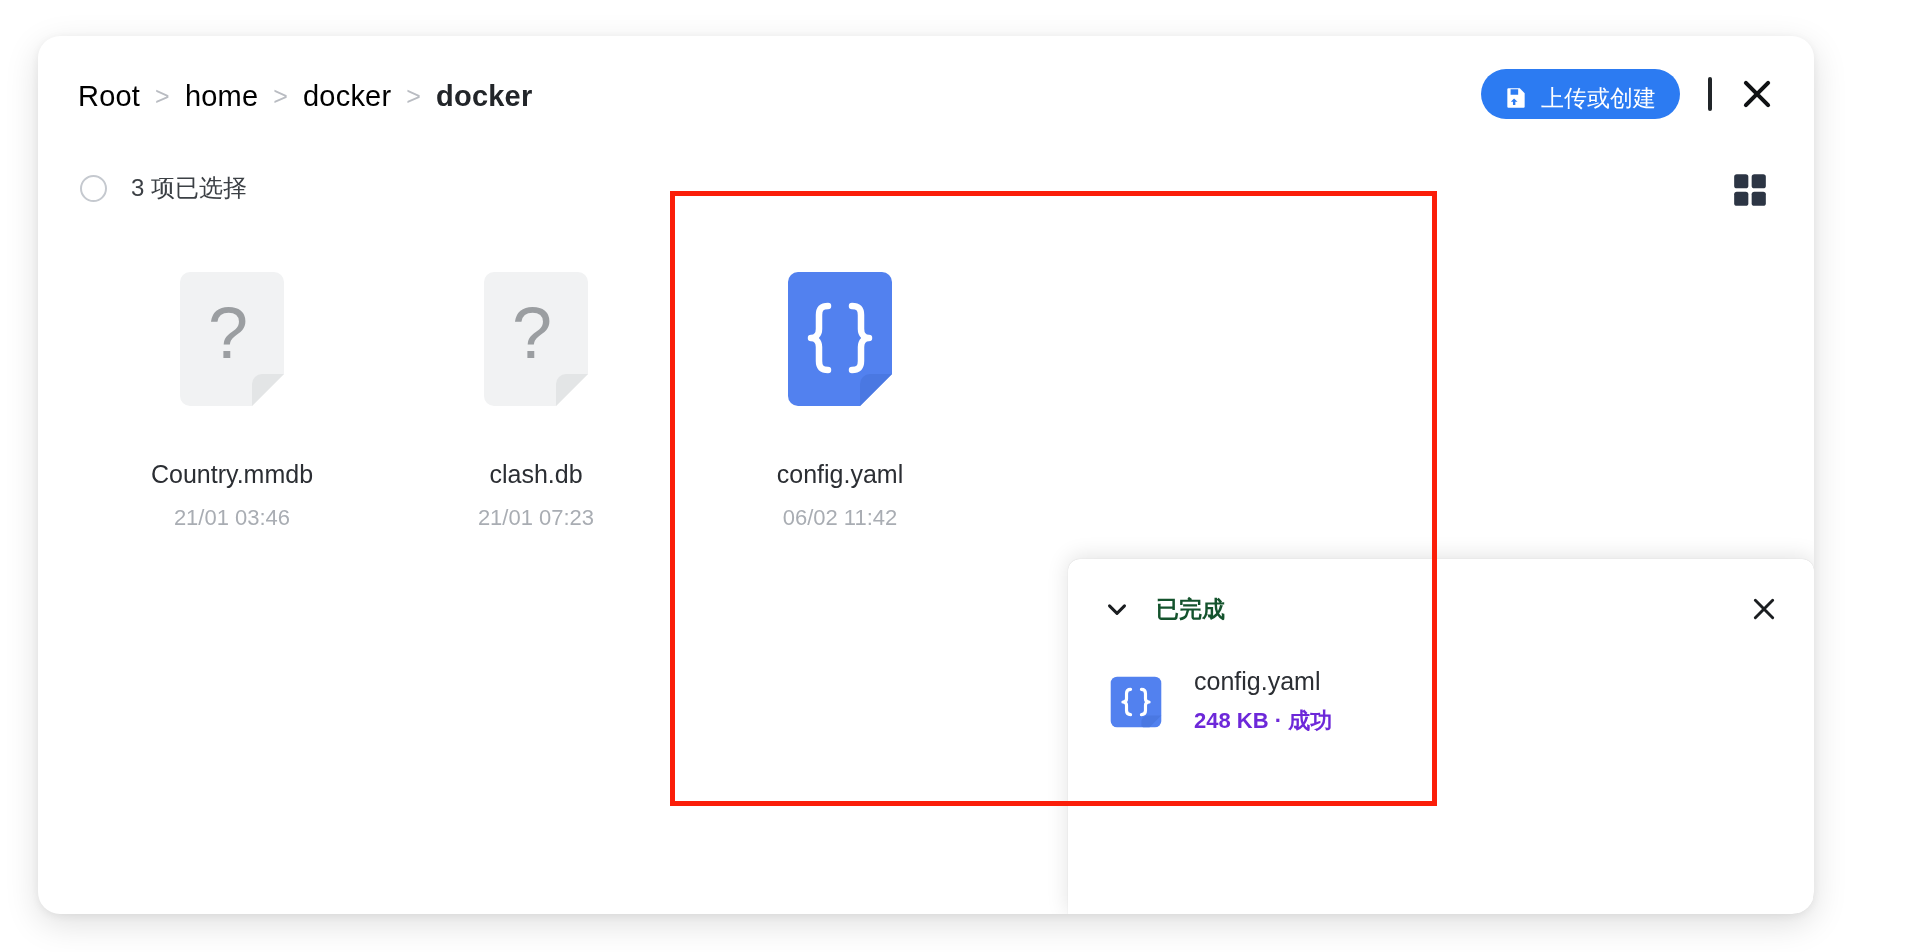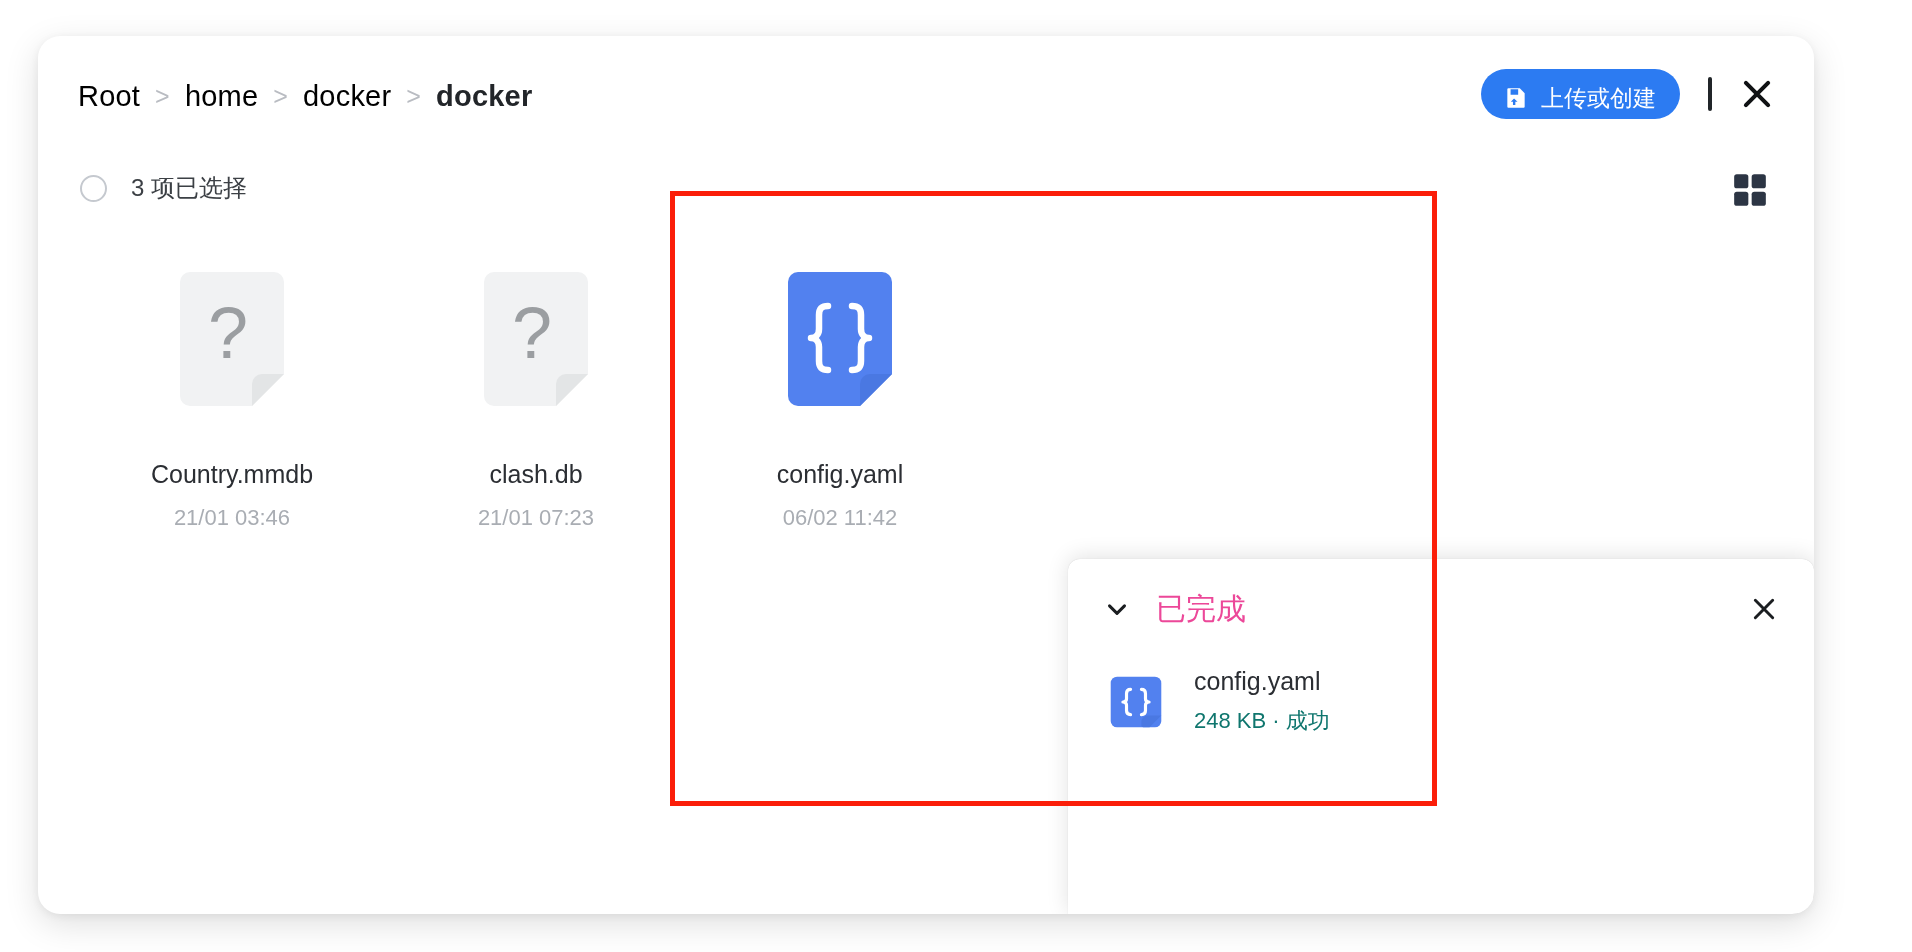--- a/index.html
+++ b/index.html
@@ -202,23 +202,23 @@
     padding: 0 36px 0 34px;
   }
   .panel-chevron {
     width: 30px;
     height: 30px;
     line-height: 0;
     cursor: pointer;
   }
   .panel-title {
     margin-left: 24px;
-    font-size: 30px;
-    color: #ec4899;
-    font-weight: 400;
+    font-size: 23px;
+    color: #14532d;
+    font-weight: 700;
   }
   .panel-close {
     position: absolute;
     right: 34px;
     top: 34px;
     width: 32px;
     height: 32px;
     line-height: 0;
     cursor: pointer;
   }
@@ -238,21 +238,22 @@
     display: flex;
     flex-direction: column;
     gap: 10px;
   }
   .panel-item-name {
     font-size: 25px;
     color: #2b2e33;
   }
   .panel-item-meta {
     font-size: 22px;
-    color: #0f766e;
+    color: #6d28d9;
+    font-weight: bold;
   }
 
   
   .annotation-box {
     position: absolute;
     left: 670px;
     top: 191px;
     width: 767px;
     height: 615px;
     border: 5px solid #fb1e09;

